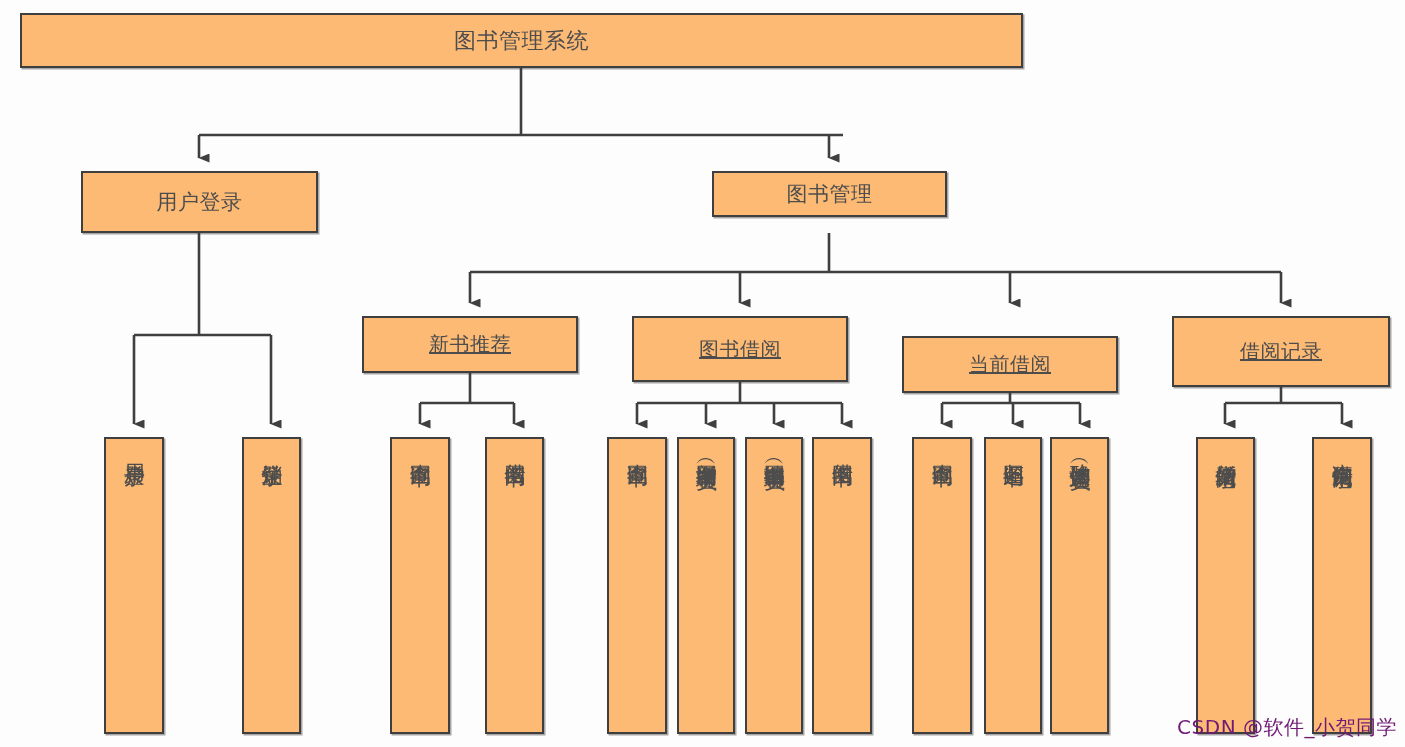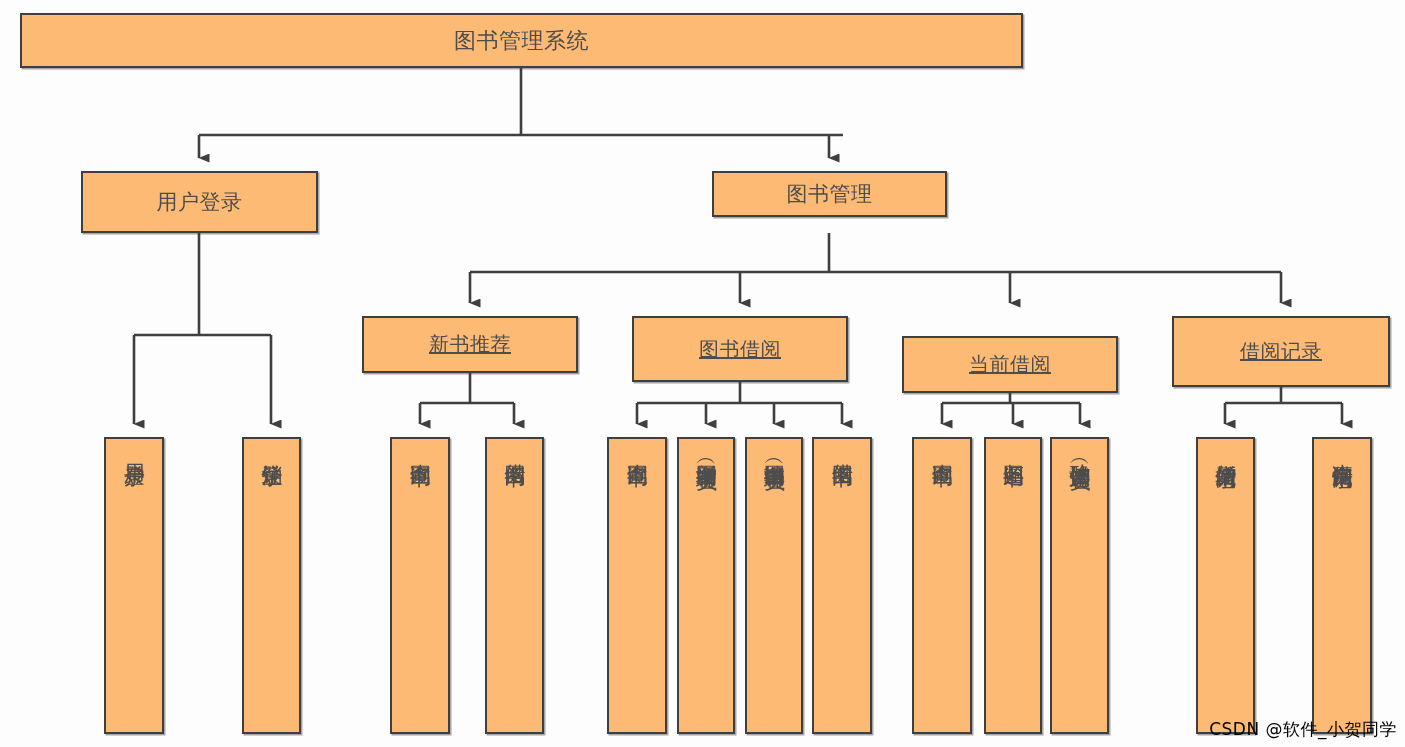--- a/index.html
+++ b/index.html
@@ -52,22 +52,22 @@
     text-orientation: upright;
     font-size: 21px;
     line-height: 1.18;
     letter-spacing: 1px;
     white-space: nowrap;
   }
   .watermark {
     position: absolute;
     right: 8px;
     bottom: 6px;
-    font-size: 17px;
-    color: #000000;
+    font-size: 20px;
+    color: #701a75;
     letter-spacing: 0.5px;
     user-select: none;
   }
 </style>
 </head>
 <body>
 
 <div id="stage">
 
   <svg class="connectors" viewBox="0 0 1405 747">

